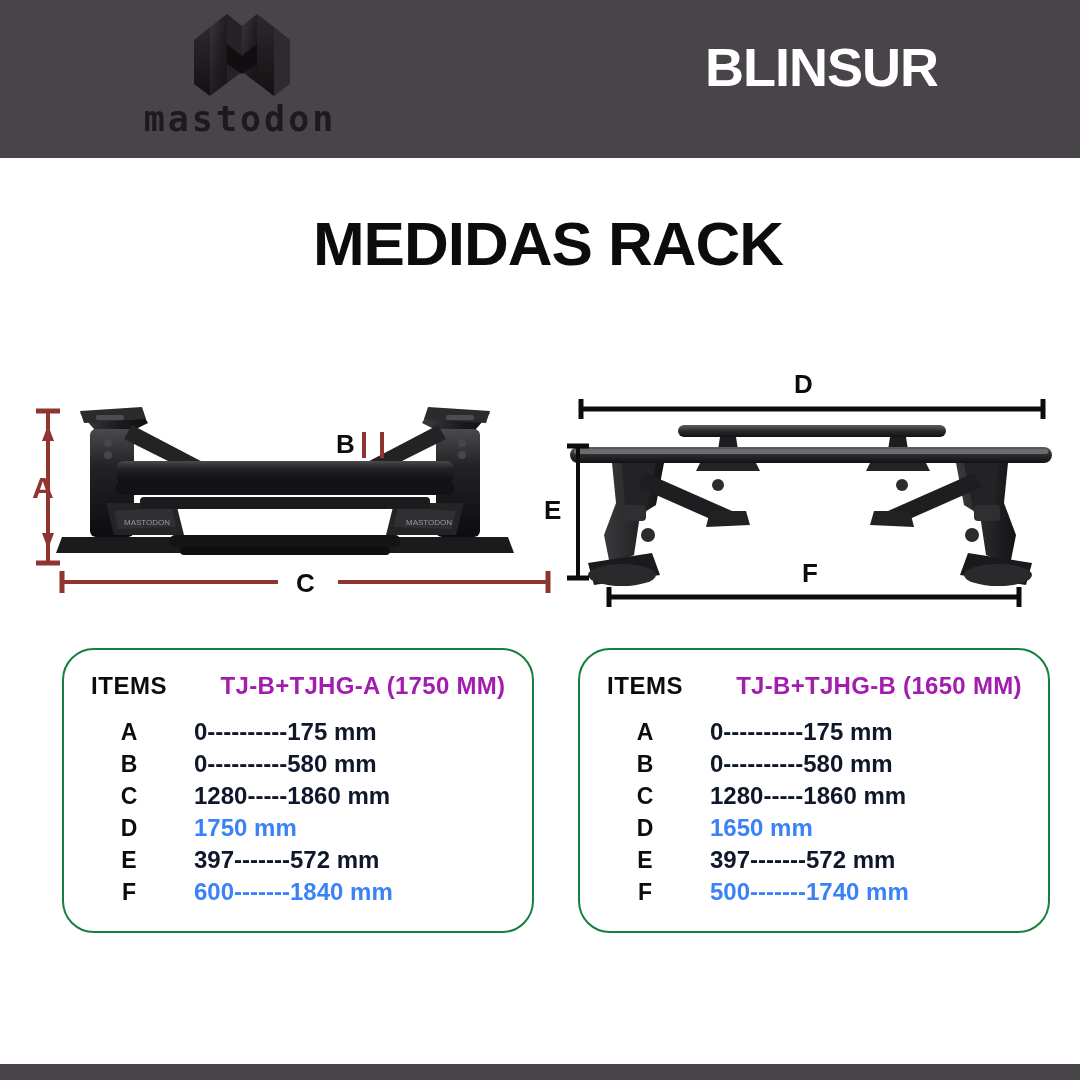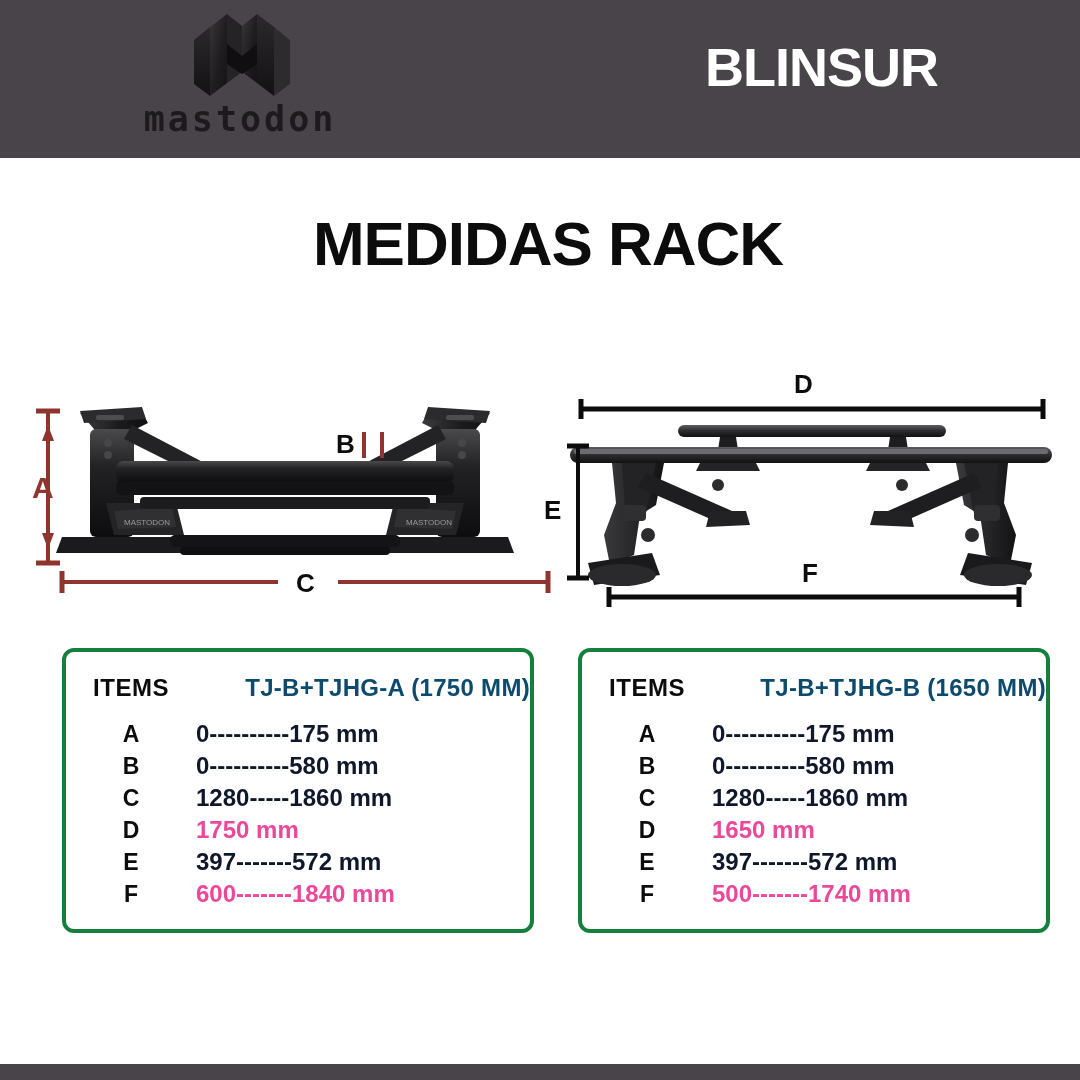--- a/index.html
+++ b/index.html
@@ -65,60 +65,60 @@
     position:absolute;
     font-weight:700;
     line-height:1;
   }
   .dim-red{color:#8e352f;}
   .dim-black{color:#0c0c0c;}
 
   
   .spec-card{
     position:absolute;
-    border:4px solid #15803d;
-    border-radius:12px;
+    border:2px solid #15803d;
+    border-radius:32px;
     background:#ffffff;
     box-sizing:border-box;
     padding-left:32px;
   }
   .spec-card.left{left:62px;top:648px;width:472px;height:285px;}
   .spec-card.right{left:578px;top:648px;width:472px;height:285px;}
 
   .spec-head{
     position:absolute;left:0;top:22px;width:100%;
     display:flex;align-items:baseline;
   }
   .spec-head .col-item{
     width:130px;text-align:center;
     font-size:24px;font-weight:700;color:#0c0c0c;
     letter-spacing:0.5px;
   }
   .spec-head .col-val{
-    flex:1;text-align:right;
-    font-size:24px;font-weight:700;color:#0c4a6e;
+    flex:1;text-align:center;
+    font-size:24px;font-weight:700;color:#a21caf;
     letter-spacing:0.3px;
   }
 
   .spec-rows{
     position:absolute;left:0;top:68px;width:100%;
   }
   .spec-row{
     display:flex;align-items:baseline;height:32px;
   }
   .spec-row .r-key{
     width:130px;text-align:center;
     font-size:23px;font-weight:700;color:#0c0c0c;
   }
   .spec-row .r-val{
     flex:1;text-align:left;
     font-size:24px;font-weight:700;color:#0f172a;
     white-space:pre;
   }
-  .spec-row .r-val.accent{color:#ec4899;}
+  .spec-row .r-val.accent{color:#3b82f6;}
 
   .footer-bar{
     position:absolute;left:0;bottom:0;width:1080px;height:16px;
     background:#494449;
   }
 </style>
 </head>
 <body>
 
 <div class="header">

